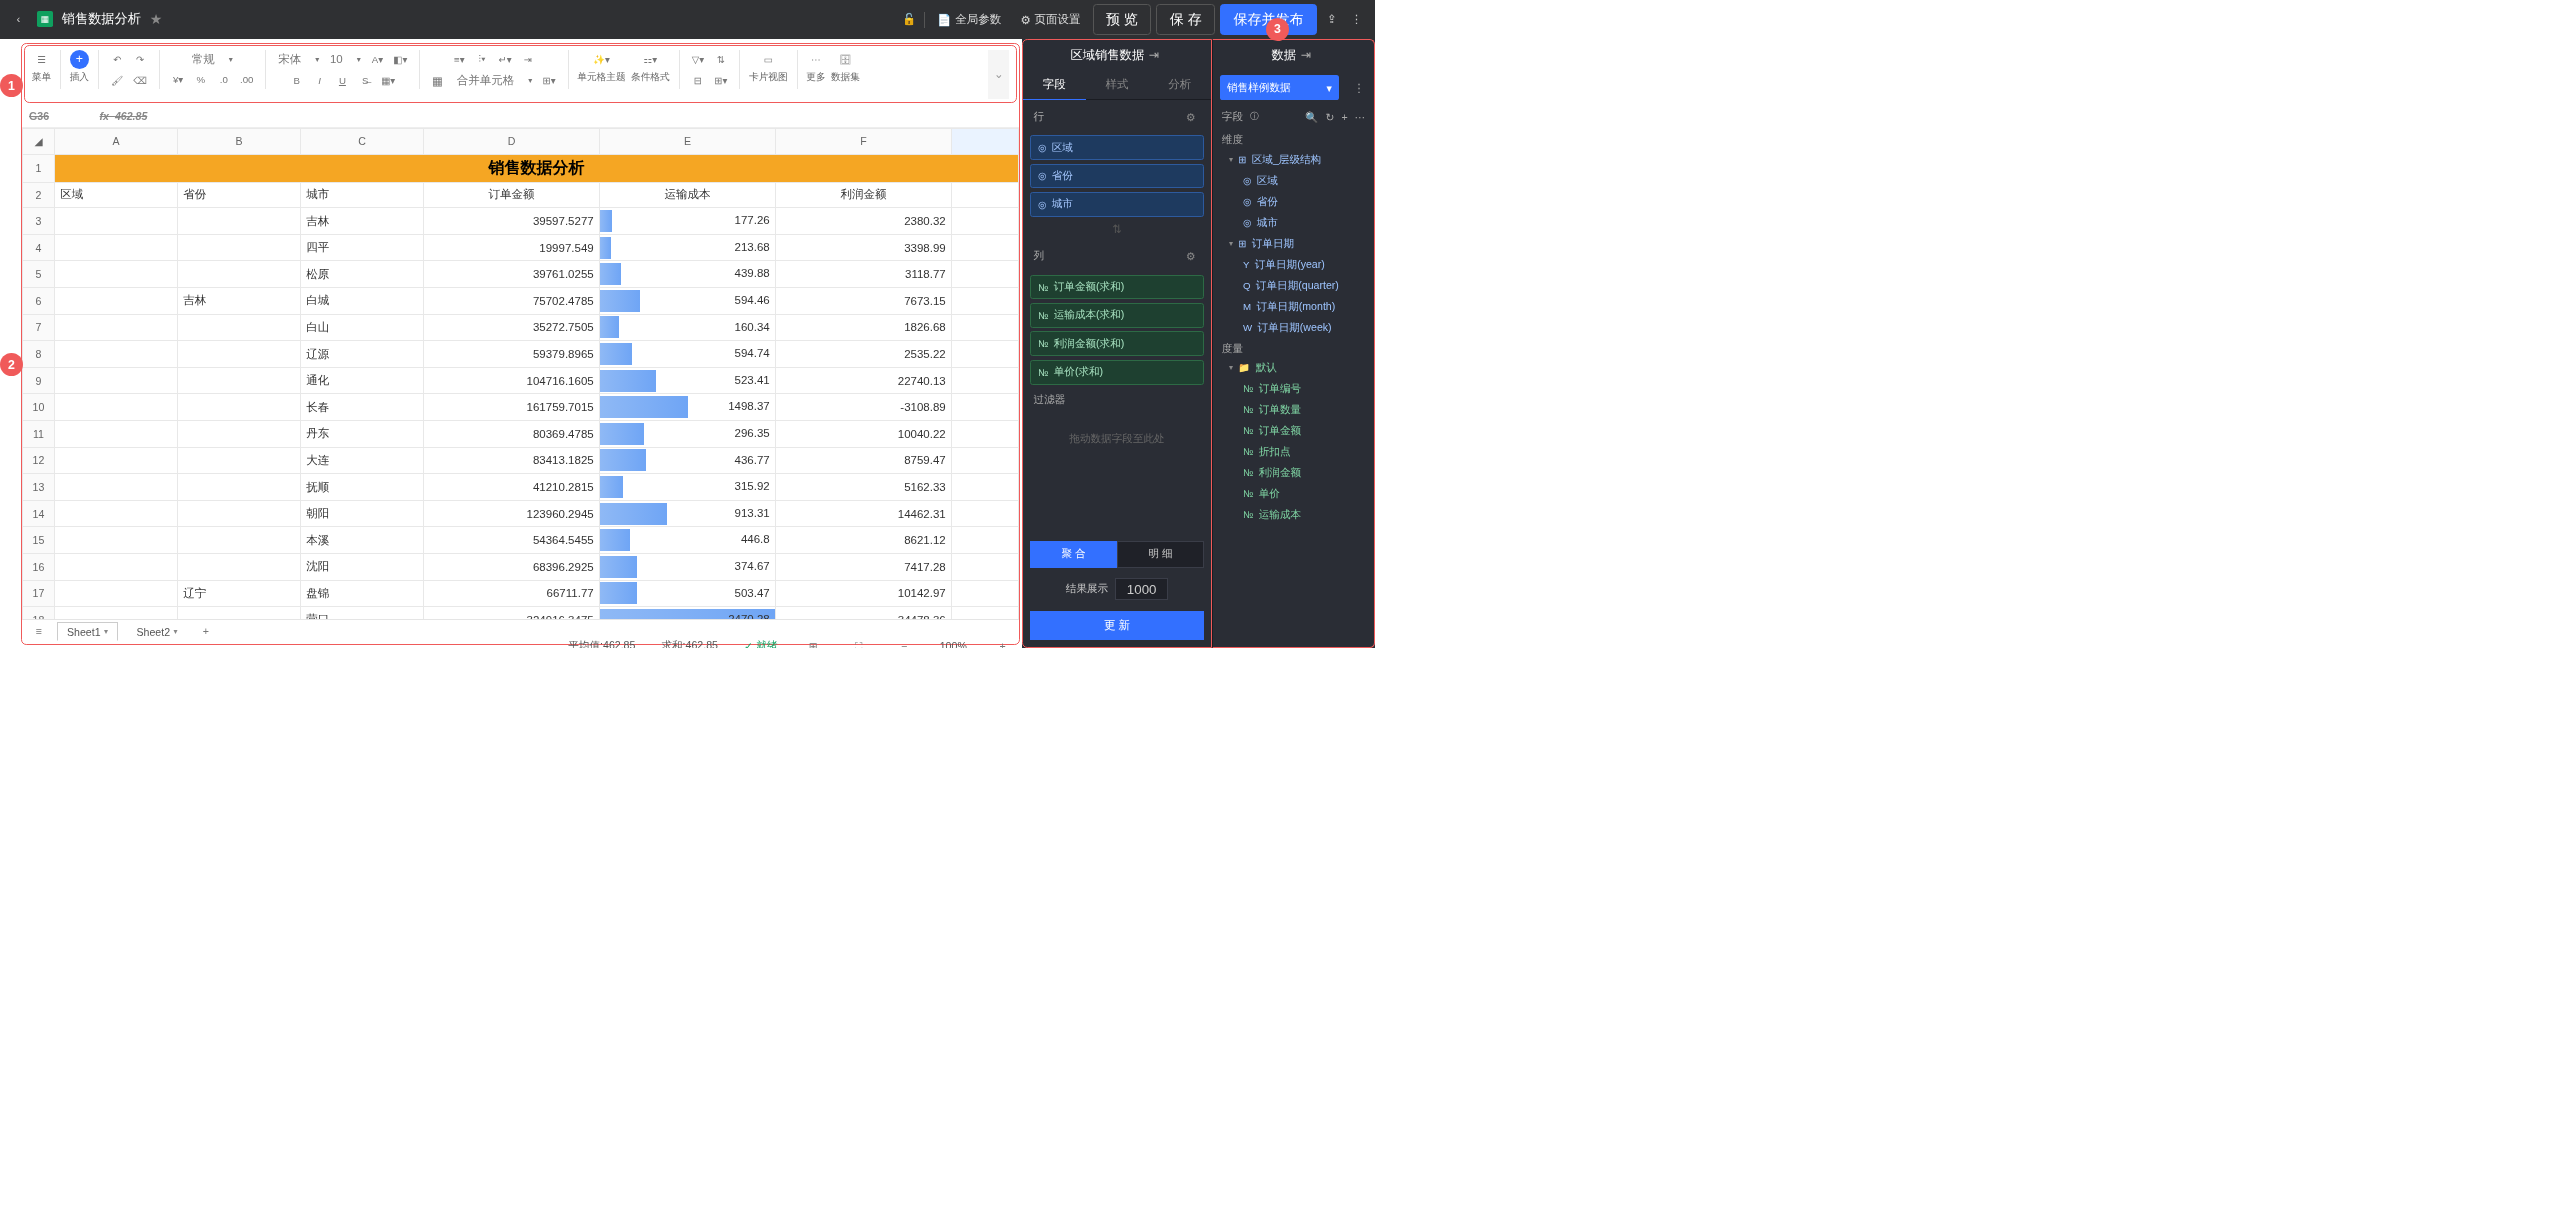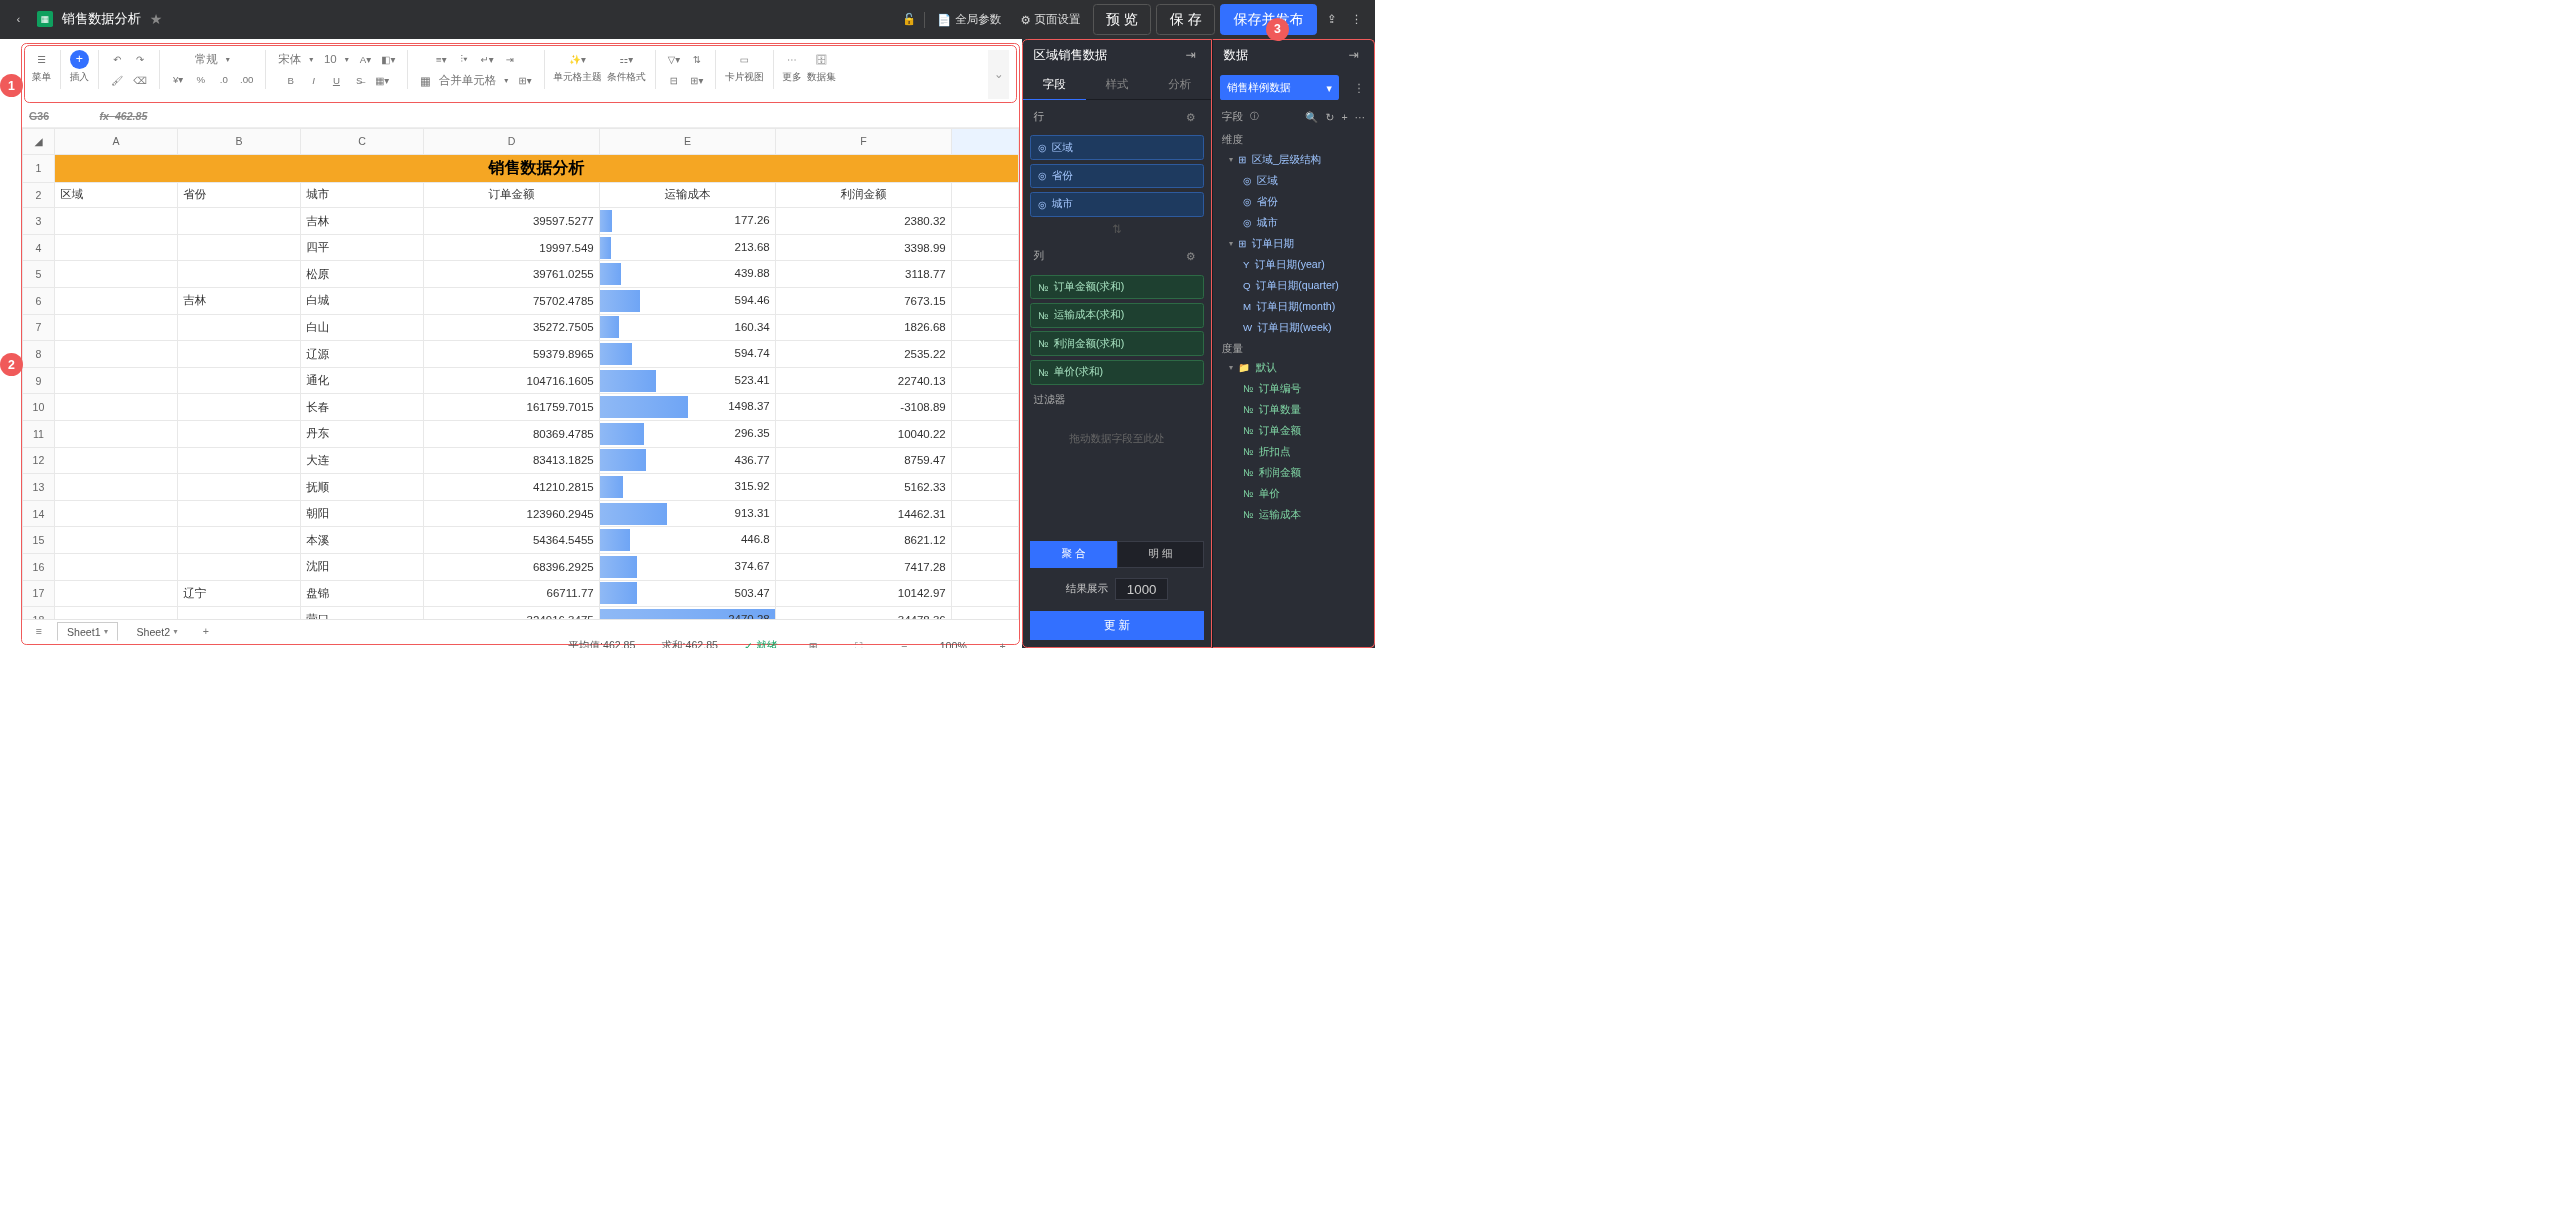--- a/index.html
+++ b/index.html
@@ -22,21 +22,21 @@
 .main { flex: 1; display: flex; min-height: 0; }
 
 
 .sheet-area { flex: 1; display: flex; flex-direction: column; border: 1.8px solid #f05a5a; border-radius: 5.3px; margin: 3.5px 1.8px 3.5px 21px; min-width: 0; position: relative; }
 .toolbar-box { border: 1.8px solid #f05a5a; border-radius: 5.3px; margin: 1.8px; padding: 3.5px 7px; }
 .toolbar { display: flex; align-items: flex-start; gap: 5.3px; height: 49px; }
 .tb-group { display: flex; flex-direction: column; align-items: center; gap: 1.8px; font-size: 9.7px; color: #666; }
 .tb-row { display: flex; gap: 3.5px; align-items: center; }
 .tb-icon { width: 19.4px; height: 19.4px; display: flex; align-items: center; justify-content: center; color: #777; cursor: pointer; }
 .tb-sep { width: 0.9px; height: 39px; background: #e5e5e5; margin: 0 3.5px; }
-.tb-dd { font-size: 11.5px; color: #777; padding: 1.8px 3.5px; display: flex; align-items: center; gap: 8px; }
+.tb-dd { font-size: 11.5px; color: #777; padding: 1.8px 3.5px; display: flex; align-items: center; gap: 14px; }
 .tb-dd .caret { font-size: 8px; }
 .tb-label { font-size: 9.7px; color: #666; }
 .insert-btn { width: 19.4px; height: 19.4px; background: #3370ff; border-radius: 50%; color: #fff; display: flex; align-items: center; justify-content: center; font-size: 12.3px; }
 .more-arrow { width: 21px; align-self: stretch; display: flex; align-items: center; justify-content: center; background: #f5f5f5; color: #999; margin-left: auto; }
 
 
 .formula-bar { display: flex; align-items: center; height: 23px; border-bottom: 0.9px solid #eee; padding: 0 7px; font-size: 10.6px; color: #888; gap: 17.6px; font-weight: bold; }
 .formula-bar .cell-ref { width: 53px; text-decoration: line-through; }
 .formula-bar .fx { font-style: italic; text-decoration: line-through; }
 
@@ -61,21 +61,21 @@
 .sheet-tab.active { border: 0.9px solid #ccc; border-bottom: 0.9px solid #fff; background: #fff; }
 .sheet-tab .caret { font-size: 8px; color: #888; }
 .status-right { margin-left: auto; display: flex; align-items: center; gap: 26px; margin-top: 29px; }
 .status-ok { color: #0fa05f; display: flex; align-items: center; gap: 3.5px; }
 
 
 .right-panels { display: flex; background: #2a2d35; color: #ccc; }
 .panel { width: 190px; display: flex; flex-direction: column; border-left: 0.9px solid #1a1c22; }
 .panel.second { width: 163px; border-top: 1.8px solid #f05a5a; border-right: 1.8px solid #f05a5a; border-bottom: 1.8px solid #f05a5a; border-radius: 0 5.3px 5.3px 0; }
 .panel.first { border: 1.8px solid #f05a5a; border-radius: 5.3px 0 0 5.3px; }
-.panel-hdr { height: 30px; display: flex; align-items: center; padding: 0 10.6px; font-size: 12.3px; color: #fff; justify-content: space-between; }
+.panel-hdr { height: 30px; display: flex; align-items: center; padding: 0 10.6px; font-size: 12.3px; color: #fff; justify-content: center; }
 .panel-tabs { display: flex; height: 30px; align-items: center; border-bottom: 0.9px solid #1a1c22; }
 .panel-tab { flex: 1; text-align: center; font-size: 11.5px; color: #888; padding: 7px 0; cursor: pointer; }
 .panel-tab.active { color: #fff; border-bottom: 1.8px solid #3370ff; }
 .section-hdr { display: flex; align-items: center; justify-content: space-between; padding: 7px 10.6px; font-size: 10.6px; color: #aaa; }
 .pill { margin: 1.8px 7px; padding: 4.4px 7px; border-radius: 2.6px; font-size: 10.6px; display: flex; align-items: center; gap: 5.3px; }
 .pill.blue { background: #1e3a5f; border: 0.9px solid #2d5a9e; color: #a6c8ff; }
 .pill.green { background: #1e4030; border: 0.9px solid #2d6a45; color: #a6e0bf; }
 .pill-icon { font-size: 9.7px; }
 .drop-hint { text-align: center; padding: 17.6px 8.8px; color: #666; font-size: 10.6px; }
 .btn-row { display: flex; margin: 5.3px 7px; }

